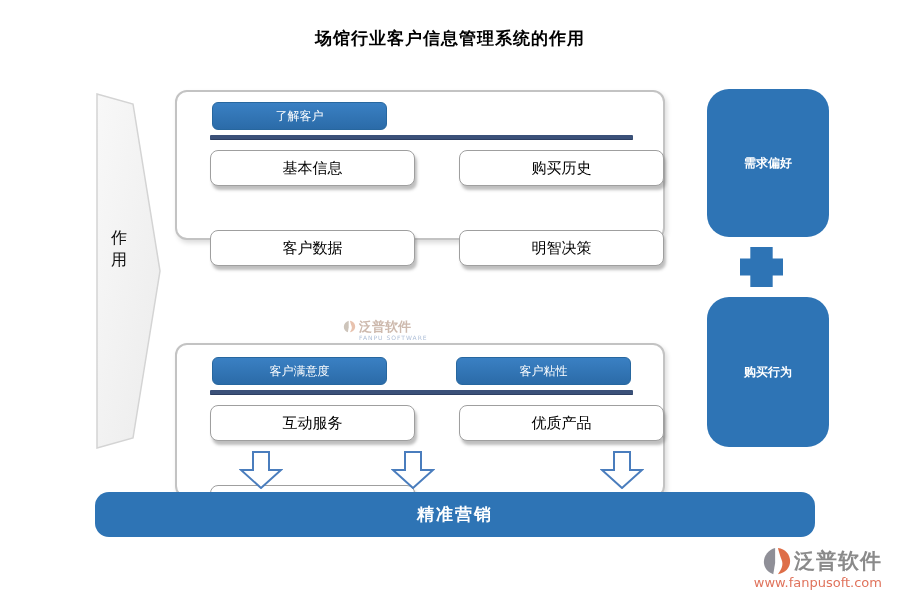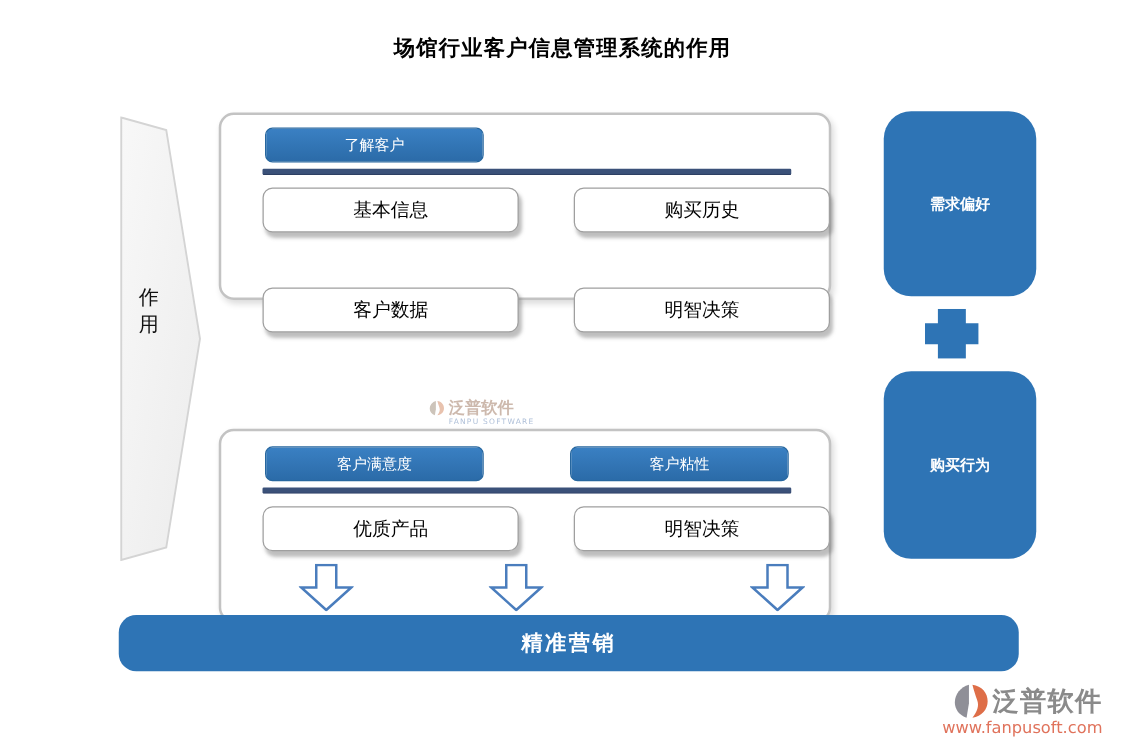--- a/index.html
+++ b/index.html
@@ -120,20 +120,21 @@
   </div>
 </section>
 
 <section class="panel panel-bottom">
   <div class="header-row">
     <div class="head-btn">客户满意度</div>
     <div class="head-btn">客户粘性</div>
   </div>
   <div class="divider"></div>
   <div class="items-grid">
+    <div class="item">互动服务</div>
     <div class="item">优质产品</div>
     <div class="item">明智决策</div>
   </div>
 </section>
 
 <div class="watermark">
   <svg width="13" height="13" viewBox="0 0 32 32">
     <path fill="#cdc4ba" d="M14 2 C7 4 2 10 2 17 C2 23 6 28 12 30 L14 18 Z"></path>
     <path fill="#e8c2ae" d="M17 2 C25 3 30 9 30 16 C30 23 25 29 17 30 C21 25 23 20 21 15 C19.5 11 18 6 17 2 Z"></path>
   </svg>

